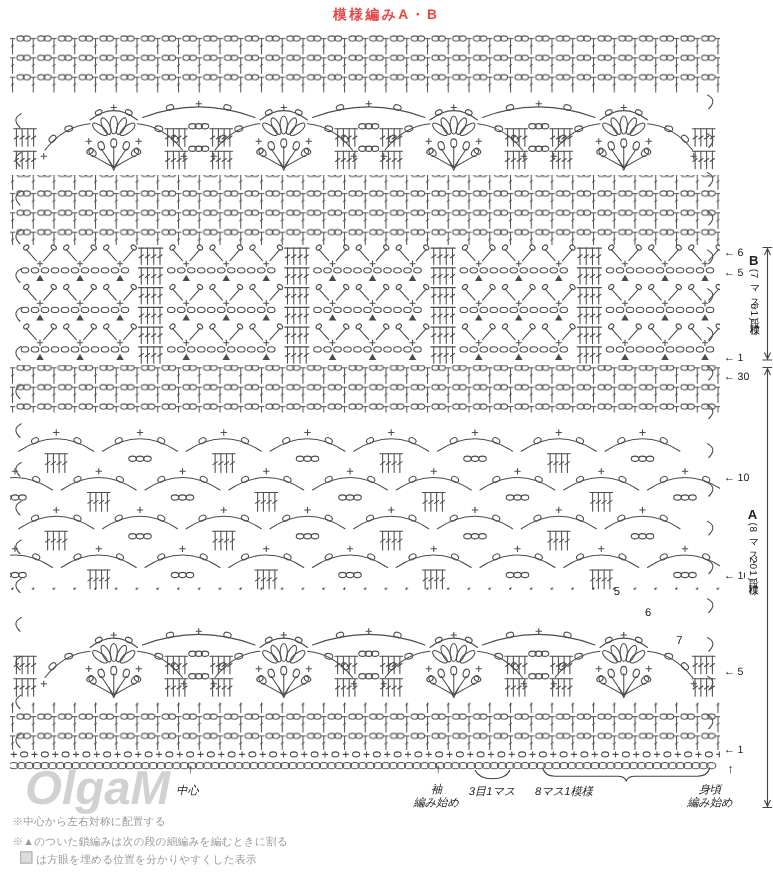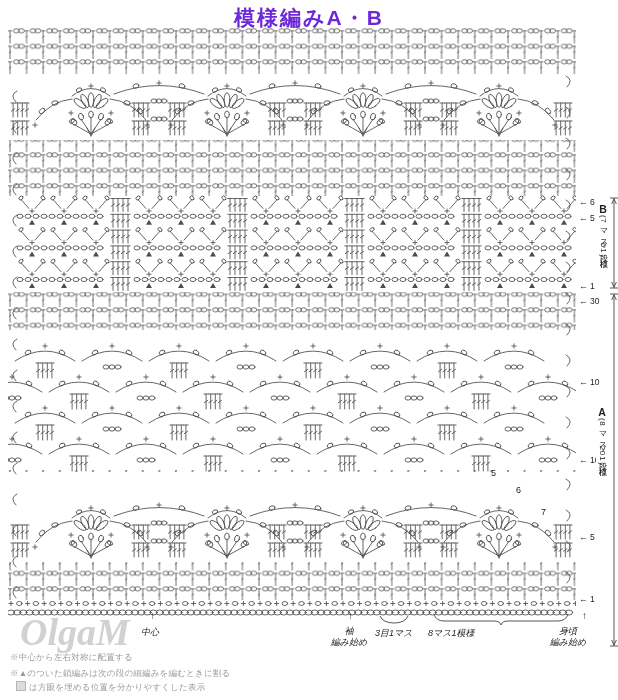--- a/index.html
+++ b/index.html
@@ -1,35 +1,35 @@
 <!DOCTYPE html>
 <html><head>
 <meta charset="utf-8">
 <style>
   html,body{margin:0;padding:0;background:#fff;}
   .page{position:relative;width:618px;height:700px;background:#fff;overflow:hidden;
         font-family:"Liberation Sans",sans-serif;color:#222;}
   .title{position:absolute;top:4px;left:0;width:100%;text-align:center;
-         font-size:21px;font-weight:bold;letter-spacing:2px;color:#6d28d9;}
+         font-size:11px;font-weight:bold;letter-spacing:2px;color:#ef4444;}
   #chart-wrap{position:absolute;left:8px;top:28px;width:568px;height:592px;}
   .marker{position:absolute;display:flex;align-items:center;gap:2px;
           font-size:8.5px;color:#222;white-space:nowrap;}
   .marker .arr{font-size:9px;line-height:8px;}
   .bracket{position:absolute;}
   .vlabel{position:absolute;writing-mode:vertical-rl;text-orientation:mixed;
           font-size:8px;line-height:11px;letter-spacing:.5px;color:#222;background:#fff;}
   .vlabel .cap{text-orientation:upright;font-size:10.5px;font-weight:bold;letter-spacing:0;}
   .chart-num{position:absolute;font-size:9px;color:#222;}
   .uparrow{position:absolute;font-size:10px;color:#222;line-height:10px;}
   .blabel{position:absolute;font-size:9px;color:#222;white-space:nowrap;font-style:italic;}
   .two-line{text-align:center;line-height:10.5px;font-size:9px;}
   .footnote{position:absolute;font-size:8.5px;color:#9a9a9a;letter-spacing:.2px;white-space:nowrap;}
   .sq{display:inline-block;width:8px;height:8px;background:#dcdcdc;border:1px solid #b5b5b5;
       margin-right:3px;vertical-align:-1px;}
-  .wm{position:absolute;left:20px;top:610px;font-family:Liberation Serif, serif;
+  .wm{position:absolute;left:20px;top:610px;font-family:Liberation Sans, sans-serif;
       font-style:italic;font-weight:bold;font-size:38px;color:#c9c9c9;opacity:.85;
       pointer-events:none;}
 </style>
 </head>
 <body>
 
 <div class="page">
 
   <div class="title">模様編みA・B</div>
 

